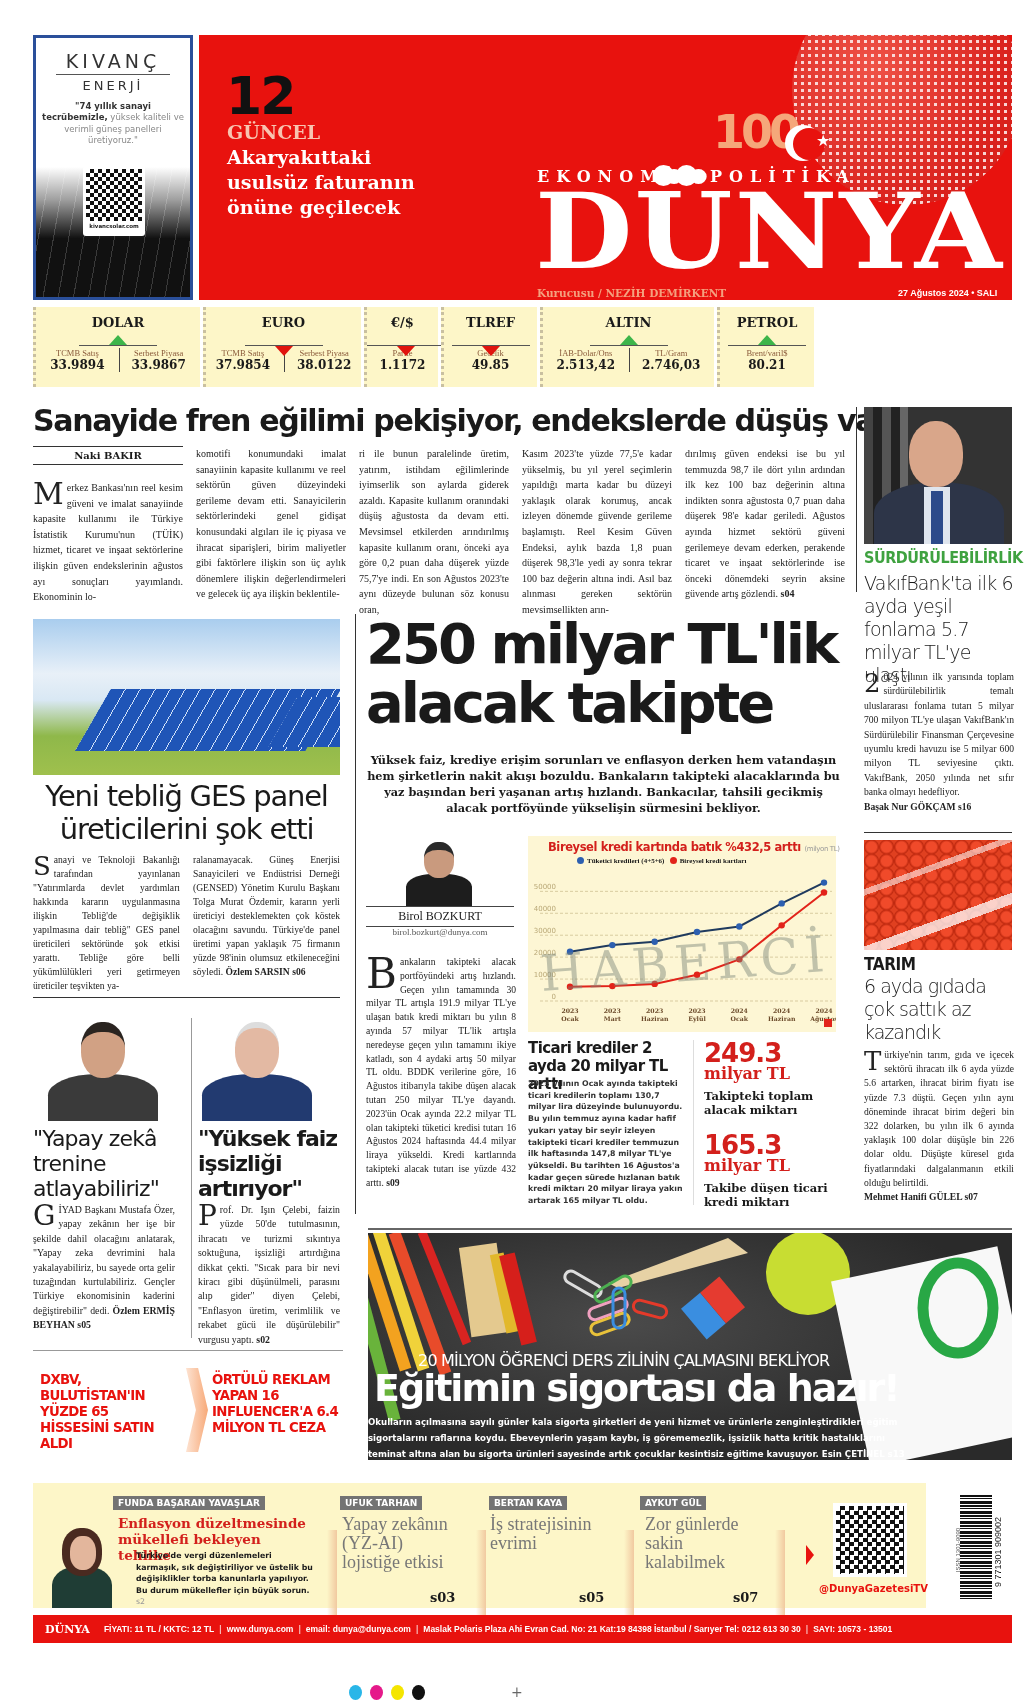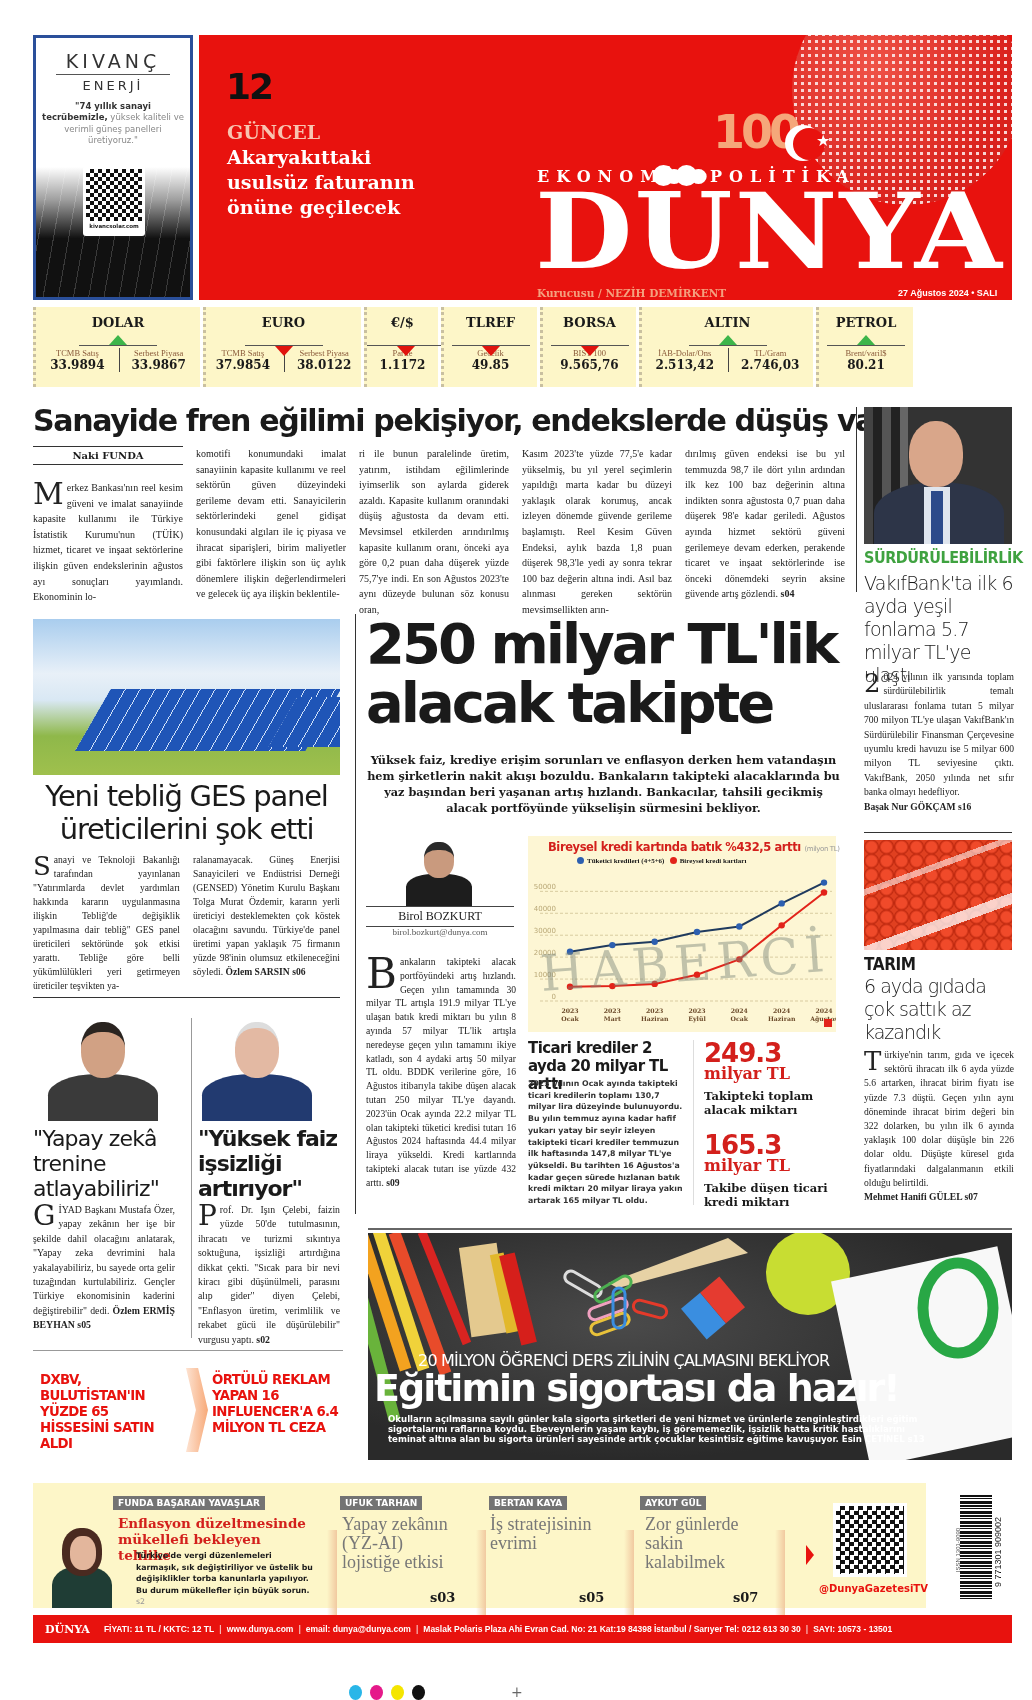--- a/index.html
+++ b/index.html
@@ -13,21 +13,21 @@
 #ad .quote{font-family:"DejaVu Sans",sans-serif;font-size:8.5px;text-align:center;padding:8px 6px 0;color:#888;line-height:1.35}
 #ad .quote b{color:#333}
 #ad .panels{position:absolute;left:0;right:0;bottom:0;height:130px;background:repeating-linear-gradient(100deg,#111 0 14px,#3a3a3a 14px 15px),#111;}
 #ad .panels:before{content:"";position:absolute;inset:0;background:linear-gradient(180deg,#fff 0%,rgba(255,255,255,.6) 25%,rgba(255,255,255,0) 55%)}
 #ad .qr{position:absolute;left:47px;top:128px;width:62px;height:70px;background:#fff;border-radius:3px;padding:3px;z-index:2}
 #ad .qr .code{width:56px;height:52px;background:repeating-conic-gradient(#111 0 25%,#fff 0 50%) 0 0/8px 8px}
 #ad .qr .url{font-family:"DejaVu Sans",sans-serif;font-size:5.5px;font-weight:bold;text-align:center;margin-top:2px}
 
 #redband{left:199px;top:35px;width:813px;height:265px;background:#e8120e;overflow:hidden}
 #globe{position:absolute;right:-10px;top:-60px;width:230px;height:230px;border-radius:50%;background:radial-gradient(circle,rgba(255,255,255,.9) 1.6px,transparent 2px) 0 0/7px 7px,radial-gradient(circle at 35% 40%,#f05a4e,#d8231e 70%);opacity:.9}
-#num12{left:226px;top:66px;font-family:"DejaVu Sans",sans-serif;font-weight:900;font-size:36px;color:#111;letter-spacing:-2px}
+#num12{left:226px;top:66px;font-family:"DejaVu Sans",sans-serif;font-weight:900;font-size:52px;color:#111;letter-spacing:-2px}
 #teaser-kicker{left:227px;top:121px;font-family:"DejaVu Serif",serif;font-weight:bold;font-size:19px;color:#f8c4b0}
 #teaser-text{left:227px;top:145px;font-family:"DejaVu Serif",serif;font-weight:bold;font-size:19px;color:#fff;line-height:25px;width:200px}
 #hundred{left:713px;top:105px;font-family:"DejaVu Sans",sans-serif;font-weight:bold;font-size:46px;color:#f5a77a;letter-spacing:-4px}
 #crescent{left:785px;top:125px;width:36px;height:36px;border-radius:50%;background:#fff;}
 #crescent:after{content:"";position:absolute;left:8px;top:3px;width:32px;height:32px;border-radius:50%;background:#e8120e}
 #star{left:816px;top:131px;color:#fff;font-size:16px}
 #eko{left:537px;top:167px;font-family:"DejaVu Serif",serif;font-weight:bold;font-size:16px;letter-spacing:7px;color:#fff}
 #dots{left:653px;top:165px;width:46px;height:22px}
 #dots span{display:inline-block;width:21px;height:21px;border-radius:50%;background:#fff;margin-right:2px}
 #pol{left:710px;top:167px;font-family:"DejaVu Serif",serif;font-weight:bold;font-size:16px;letter-spacing:7px;color:#fff}
@@ -106,21 +106,21 @@
 #q2-h{left:198px;top:1126px;width:150px;font-family:"DejaVu Sans",sans-serif;font-weight:900;font-size:22px;line-height:25px;letter-spacing:-1px}
 
 
 .redt{position:absolute;font-family:"DejaVu Sans",sans-serif;font-weight:900;font-size:13.3px;line-height:16px;color:#e8120e;letter-spacing:-.6px}
 #chev{left:186px;top:1368px;width:22px;height:84px;background:linear-gradient(90deg,#fde3d2,#f7a978);clip-path:polygon(0 0,55% 0,100% 50%,55% 100%,0 100%,45% 50%)}
 
 
 #edu{left:368px;top:1233px;width:644px;height:227px;background:radial-gradient(ellipse at 40% 40%,#4a4a4a,#2a2a2a 70%);overflow:hidden}
 #edu-kicker{left:418px;top:1351px;font-family:"DejaVu Sans",sans-serif;font-size:16px;color:#fff;letter-spacing:-.8px;white-space:nowrap}
 #edu-h{left:374px;top:1366px;font-family:"DejaVu Sans",sans-serif;font-weight:900;font-size:38px;color:#fff;letter-spacing:-2px;white-space:nowrap}
-#edu-body{left:388px;top:1414px;width:555px;font-family:"DejaVu Sans",sans-serif;font-weight:bold;font-size:8.6px;line-height:10px;color:#fff}
+#edu-body{left:368px;top:1414px;width:555px;font-family:"DejaVu Sans",sans-serif;font-weight:bold;font-size:8.6px;line-height:16px;color:#fff}
 
 
 #colstrip{left:33px;top:1483px;width:893px;height:125px;background:#fdf6c8}
 .cname{position:absolute;background:#737373;color:#fff;font-family:"DejaVu Sans",sans-serif;font-weight:bold;font-size:9px;padding:2px 5px;white-space:nowrap}
 .ctitle{position:absolute;font-family:"Liberation Serif",serif;font-size:18px;line-height:19px;color:#777}
 .cpage{position:absolute;font-family:"DejaVu Serif",serif;font-weight:bold;font-size:13px}
 .sep{position:absolute;width:10px;height:100px;background:linear-gradient(90deg,transparent,#f1c9a0)}
 
 #footer{left:33px;top:1615px;width:979px;height:28px;background:#e8120e;color:#fff;font-family:"Liberation Sans",sans-serif;font-size:8.5px;font-weight:bold;display:flex;align-items:center;padding-left:12px;white-space:nowrap}
 #footer .logo{font-family:"DejaVu Serif",serif;font-weight:900;font-size:11px;margin-right:14px}
@@ -208,32 +208,20 @@
       <div class="arr">
         <div class="dn"></div>
       </div>
       <div class="pair">
         <div>
           <div class="l">Gecelik</div>
           <div class="v">49.85</div>
         </div>
       </div>
     </div>
-    <div class="mk" style="width: 96px;">
-      <div class="t">BORSA</div>
-      <div class="arr">
-        <div class="dn"></div>
-      </div>
-      <div class="pair">
-        <div>
-          <div class="l">BIST 100</div>
-          <div class="v">9.565,76</div>
-        </div>
-      </div>
-    </div>
     <div class="mk" style="width: 174px;">
       <div class="t">ALTIN</div>
       <div class="arr">
         <div class="up"></div>
       </div>
       <div class="pair">
         <div>
           <div class="l">İAB-Dolar/Ons</div>
           <div class="v">2.513,42</div>
         </div>
@@ -251,21 +239,21 @@
       <div class="pair">
         <div>
           <div class="l">Brent/varil$</div>
           <div class="v">80.21</div>
         </div>
       </div>
     </div>
   </div>
 
 <div id="lead-h" class="abs">Sanayide fren eğilimi pekişiyor, endekslerde düşüş var</div>
-<div id="lead-byline" class="abs">Naki FUNDA</div>
+<div id="lead-byline" class="abs">Naki BAKIR</div>
 <div class="col" style="left:33px;top:480px;width:150px"><span class="drop">M</span><span>erkez Bankası'nın reel kesim güveni ve imalat sanayiinde kapasite kullanımı ile Türkiye İstatistik Kurumu'nun (TÜİK) hizmet, ticaret ve inşaat sektörlerine ilişkin güven endekslerinin ağustos ayı sonuçları yayımlandı. Ekonominin lo-</span></div>
 <div class="col" style="left:196px;top:446px;width:150px">komotifi konumundaki imalat sanayiinin kapasite kullanımı ve reel sektörün güven düzeyindeki gerileme devam etti. Sanayicilerin sektörlerindeki genel gidişat konusundaki algıları ile iç piyasa ve ihracat siparişleri, birim maliyetler gibi faktörlere ilişkin son üç aylık dönemlere ilişkin değerlendirmeleri ve gelecek üç aya ilişkin beklentile-</div>
 <div class="col" style="left:359px;top:446px;width:150px">ri ile bunun paralelinde üretim, yatırım, istihdam eğilimlerinde iyimserlik son aylarda giderek azaldı. Kapasite kullanım oranındaki düşüş ağustosta da devam etti. Mevsimsel etkilerden arındırılmış kapasite kullanım oranı, önceki aya göre 0,2 puan daha düşerek yüzde 75,7'ye indi. En son Ağustos 2023'te aynı düzeyde bulunan söz konusu oran,</div>
 <div class="col" style="left:522px;top:446px;width:150px">Kasım 2023'te yüzde 77,5'e kadar yükselmiş, bu yıl yerel seçimlerin yapıldığı marta kadar bu düzeyi yaklaşık olarak korumuş, ancak izleyen dönemde güvende gerileme başlamıştı. Reel Kesim Güven Endeksi, aylık bazda 1,8 puan düşerek 98,3'le yedi ay sonra tekrar 100 baz değerin altına indi. Asıl baz alınması gereken sektörün mevsimsellikten arın-</div>
 <div class="col" style="left:685px;top:446px;width:160px"><span>dırılmış güven endeksi ise bu yıl temmuzda 98,7 ile dört yılın ardından ilk kez 100 baz değerinin altına indikten sonra ağustosta 0,7 puan daha düşerek 98'e kadar geriledi. Ağustos ayında hizmet sektörü güveni gerilemeye devam ederken, perakende ticaret ve inşaat sektörlerinde ise önceki dönemdeki seyrin aksine güvende artış gözlendi.</span> <span class="sig">s04</span></div>
 <div class="rule" style="left:856px;top:407px;width:1px;height:185px"></div>
 
 <div id="vb-photo" class="abs">
     <div class="body"></div>
     <div class="shirt"></div>

